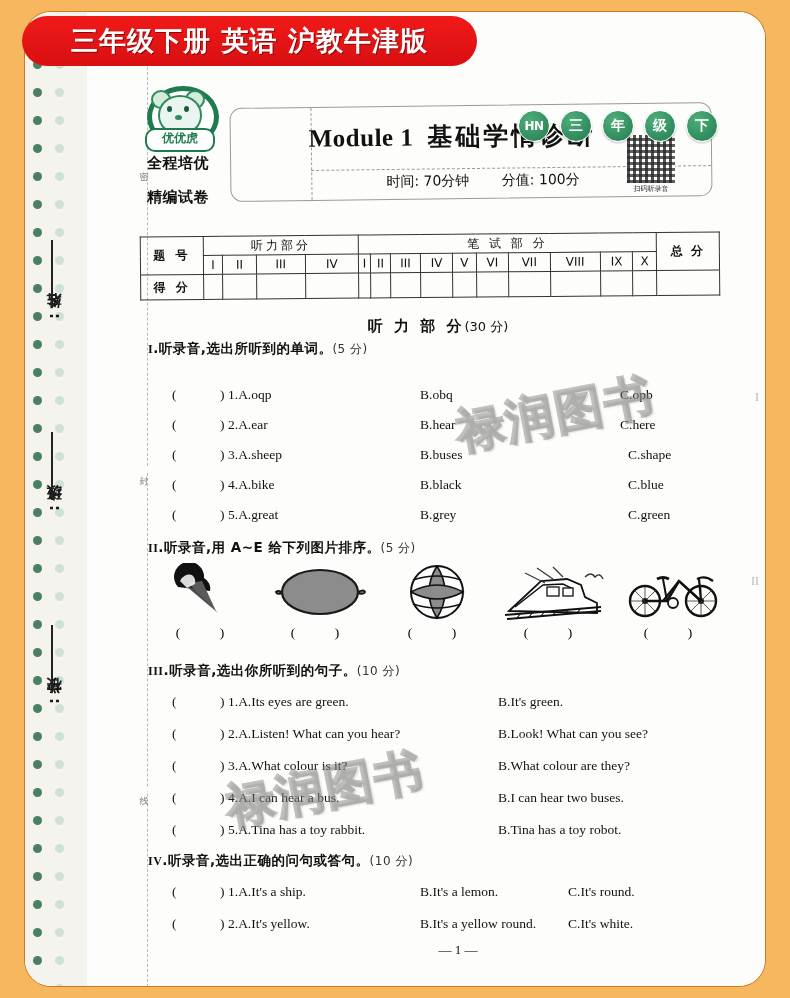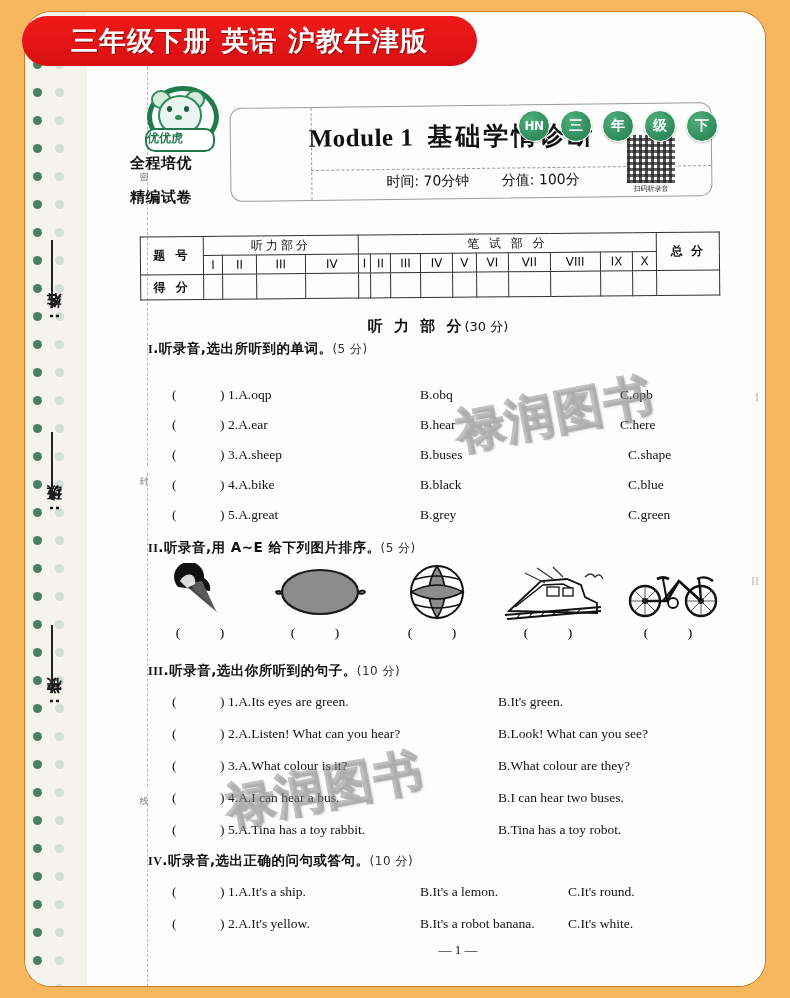--- a/index.html
+++ b/index.html
@@ -47,21 +47,21 @@
     display:flex;align-items:center;justify-content:center;
   }
   #banner .txt{
     color:#fff;font-family:"DejaVu Sans",sans-serif;font-weight:bold;
     font-size:27px;letter-spacing:1px;
     text-shadow:1px 1px 0 #8a0607;
   }
   
   #content{position:absolute;left:133px;top:0;width:600px;height:100%;}
   
-  #mascot{position:absolute;left:-28px;top:72px;width:96px;z-index:22;}
+  #mascot{position:absolute;left:-28px;top:72px;width:96px;text-align:center;z-index:22;}
   #mascot .badge{
     width:78px;height:70px;margin:0 auto;position:relative;
   }
   #mascot .ring{
     position:absolute;left:8px;top:2px;width:62px;height:52px;border-radius:50%;
     border:5px solid #1f7a4d;background:#fff;
   }
   #mascot .face{
     position:absolute;left:19px;top:11px;width:40px;height:36px;border-radius:50% 50% 48% 48%;
     background:#e9f5ee;border:2px solid #2f8a5c;
@@ -567,21 +567,21 @@
       <span class="paren">(</span>
       <span class="paren2">)</span>
       <span class="optA" style="left:70px"><span>1</span>.<span>A.It's a ship.</span></span>
       <span class="optB" style="left:262px">B.It's a lemon.</span>
       <span class="optC" style="left:410px">C.It's round.</span>
     </div>
     <div class="qrow" style="top:904px">
       <span class="paren">(</span>
       <span class="paren2">)</span>
       <span class="optA" style="left:70px"><span>2</span>.<span>A.It's yellow.</span></span>
-      <span class="optB" style="left:262px">B.It's a robot banana.</span>
+      <span class="optB" style="left:262px">B.It's a yellow round.</span>
       <span class="optC" style="left:410px">C.It's white.</span>
     </div>
 
     <div id="pageno">— 1 —</div>
   </div>
 
   <div class="wm" id="wm1">禄润图书</div>
   <div class="wm" id="wm2">禄润图书</div>
 </div>
 

